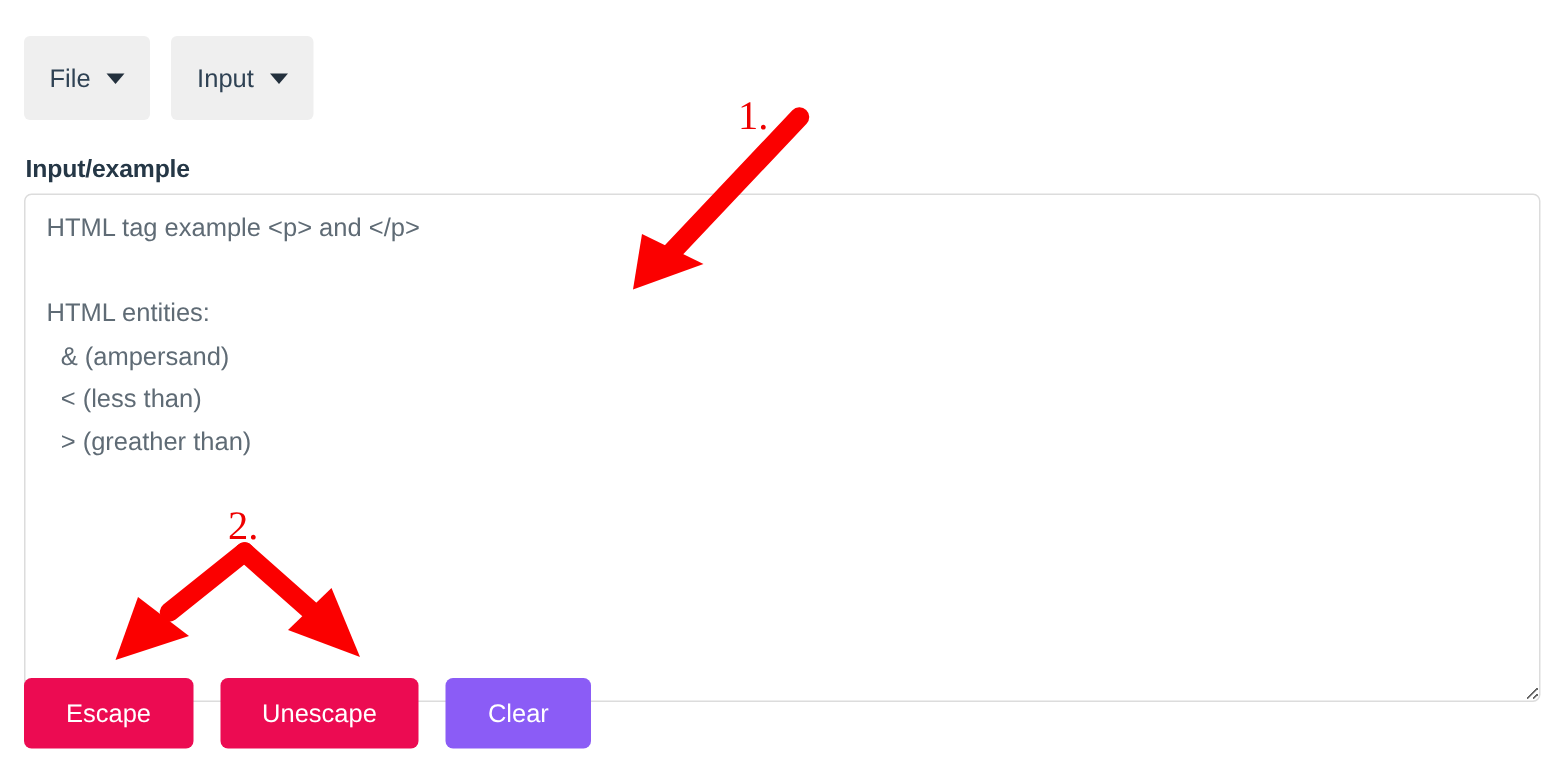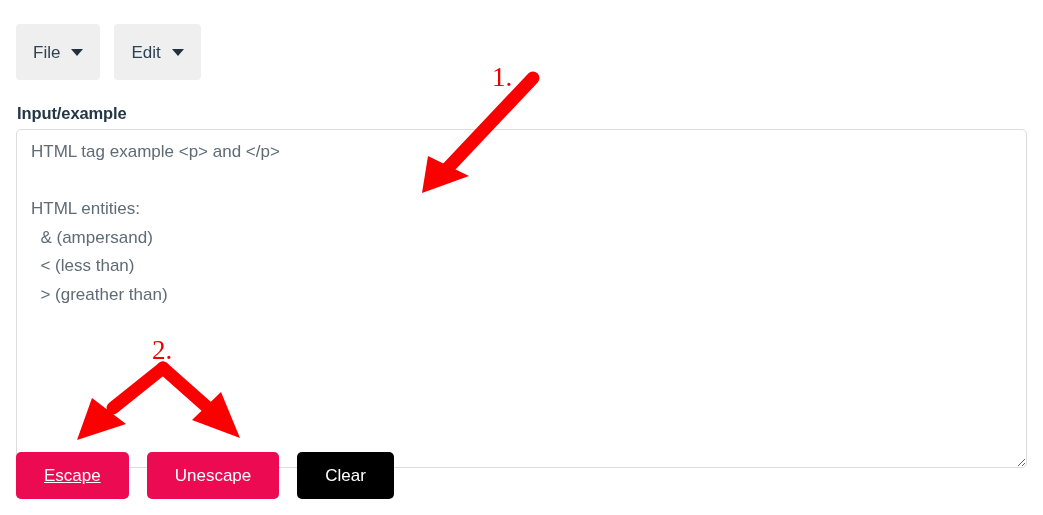--- a/index.html
+++ b/index.html
@@ -123,42 +123,42 @@
 </style>
 </head>
 <body>
 
 <div class="menubar">
   <button class="menu-btn">
     <span class="menu-btn-label">File</span>
     <span class="caret"></span>
   </button>
   <button class="menu-btn">
-    <span class="menu-btn-label">Edit</span>
+    <span class="menu-btn-label">Input</span>
     <span class="caret"></span>
   </button>
 </div>
 
 <div class="field-label">Input/example</div>
 
 <textarea class="io-area" spellcheck="false" placeholder="" style="">HTML tag example &lt;p&gt; and &lt;/p&gt;
 
 HTML entities:
   &amp; (ampersand)
   &lt; (less than)
   &gt; (greather than)</textarea>
 
 <div class="actions">
-  <button class="action-btn" id="btn-escape" style="background: rgb(236, 11, 82); text-decoration: underline;">
+  <button class="action-btn" id="btn-escape" style="background: rgb(236, 11, 82);">
     <span>Escape</span>
   </button>
   <button class="action-btn" id="btn-unescape" style="background: rgb(236, 11, 82);">
     <span>Unescape</span>
   </button>
-  <button class="action-btn" id="btn-clear" style="background: #000000;">
+  <button class="action-btn" id="btn-clear" style="background: #8b5cf6;">
     <span>Clear</span>
   </button>
 </div>
 
 <div class="annotations">
   <svg width="1043" height="515" viewBox="0 0 1043 515" style="position:absolute;left:0;top:0;">
 
     <g>
       <line id="arrow1-shaft" x1="533" y1="78" x2="447" y2="169" stroke-width="13" stroke-linecap="round" stroke="#fb0000"></line>
       <polygon id="arrow1-head" points="422,193 428,156 469,176" fill="#fb0000"></polygon>

